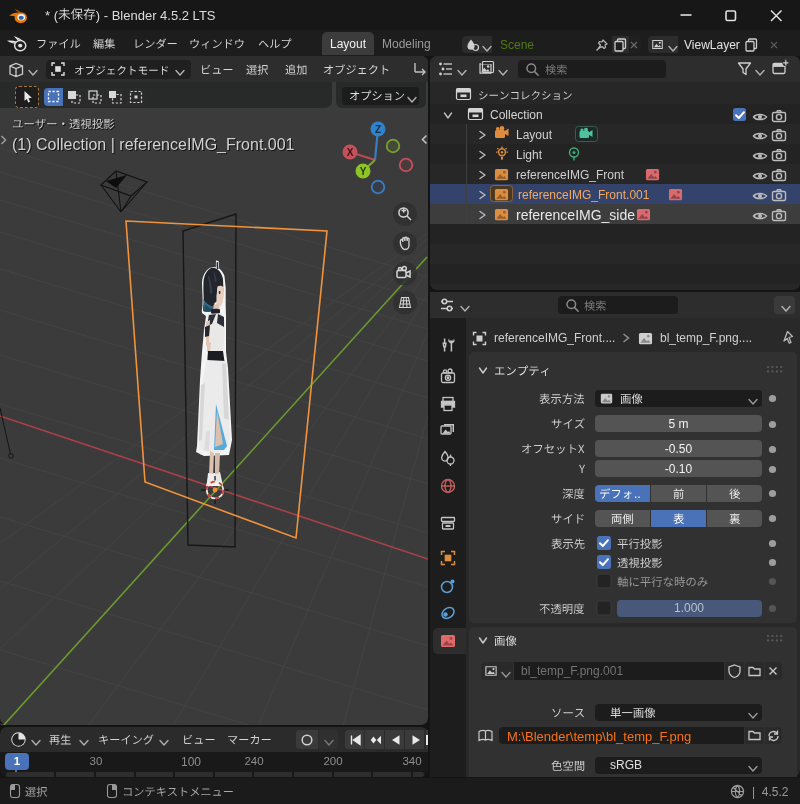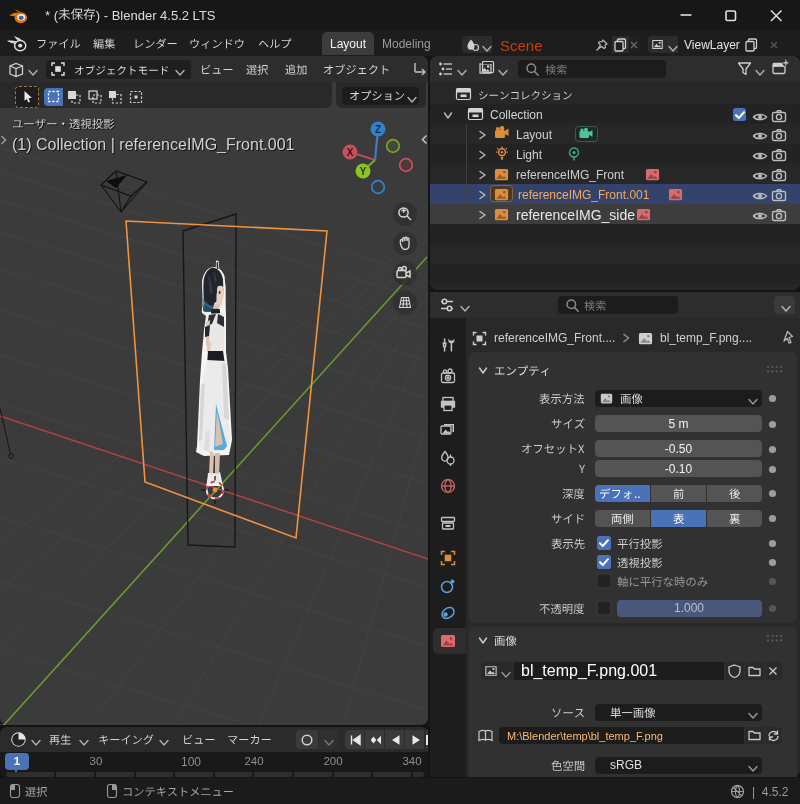--- a/index.html
+++ b/index.html
@@ -160,21 +160,21 @@
     <div style="position:absolute;left:382px;top:43.5px;transform:translateY(-50%);font-size:12px;color:#9b9b9b;white-space:nowrap;line-height:1">Modeling</div>
     <div style="position:absolute;left:462px;top:36px;width:179px;height:17px;background:#1d1d1d;border-radius:4px"></div>
     <div style="position:absolute;left:462px;top:36px;width:30px;height:17px;background:#2c2c2c;border-radius:4px 0 0 4px"></div>
     <svg style="position:absolute;left:466px;top:38px;overflow:visible" width="13" height="13" viewBox="0 0 13 13">
       <path d="M5 1.5 C7.5 4.5 8.5 6.5 8.5 8.2 A3.5 3.5 0 1 1 1.5 8.2 C1.5 6.5 2.5 4.5 5 1.5 Z" fill="#cfcfcf"></path>
       <circle cx="9.5" cy="9.5" r="3" fill="none" stroke="#cfcfcf" stroke-width="1.2"></circle>
     </svg>
     <svg style="position:absolute;left:481px;top:41px;overflow:visible" width="9" height="9" viewBox="0 0 9 9">
       <path d="M2 5.5 L6 10 L10 5.5" fill="none" stroke="#b0b0b0" stroke-width="1.4" stroke-linecap="round" stroke-linejoin="round"></path>
     </svg>
-    <div style="position:absolute;left:500px;top:44.5px;transform:translateY(-50%);font-size:15px;color:#c2410c;white-space:nowrap;line-height:1">Scene</div>
+    <div style="position:absolute;left:500px;top:44.5px;transform:translateY(-50%);font-size:12px;color:#4d7c0f;white-space:nowrap;line-height:1">Scene</div>
     <svg style="position:absolute;left:595px;top:38px;overflow:visible" width="14" height="14" viewBox="0 0 14 14">
       <path d="M8 2 L12 6 L10 7 L10.5 9.5 L9 10.5 L7 8.5 L4.5 10 L4 9.5 L5.5 7 L3.5 5 L4.5 3.5 L7 4 Z" fill="none" stroke="#b8b8b8" stroke-width="1.2" stroke-linejoin="round"></path>
       <path d="M1.5 12.5 L5.5 8.5" stroke="#b8b8b8" stroke-width="1.2"></path>
     </svg>
     <div style="position:absolute;left:612px;top:36px;width:17px;height:17px;background:#2c2c2c"></div>
     <svg style="position:absolute;left:614px;top:38px;overflow:visible" width="13" height="13" viewBox="0 0 13 13">
       <rect x="3.5" y="1" width="8" height="9.5" rx="1" fill="none" stroke="#cfcfcf" stroke-width="1.3"></rect>
       <rect x="1" y="3.5" width="8" height="9.5" rx="1" fill="#202020" stroke="#cfcfcf" stroke-width="1.3"></rect>
     </svg>
     <div style="position:absolute;left:630px;top:36px;width:11px;height:17px;background:#202020;border-radius:0 4px 4px 0"></div>
@@ -1109,21 +1109,21 @@
       <g transform="scale(0.875)" fill="#c8c8c8">
         <path d="M1.5 2.5 h13 v11 h-13 Z M2.8 3.8 v8.4 h10.4 v-8.4 Z"></path>
         <path d="M3.5 11.5 L6.8 7.2 L9.2 10 L10.6 8.6 L12.5 11.5 Z"></path>
         <circle cx="10.8" cy="5.8" r="1.3"></circle>
       </g>
     </svg>
     <svg style="position:absolute;left:500px;top:667px;overflow:visible" width="8" height="8" viewBox="0 0 8 8">
       <path d="M2 5.5 L6 10 L10 5.5" fill="none" stroke="#999" stroke-width="1.3" stroke-linecap="round" stroke-linejoin="round"></path>
     </svg>
     <div style="position:absolute;left:514px;top:662px;width:210px;height:18px;background:#1c1c1c"></div>
-    <div style="position:absolute;left:521px;top:671px;transform:translateY(-50%);font-size:16px;color:#ffffff;white-space:nowrap;line-height:1">bl_temp_F.png.001</div>
+    <div style="position:absolute;left:521px;top:671px;transform:translateY(-50%);font-size:12px;color:#737373;white-space:nowrap;line-height:1">bl_temp_F.png.001</div>
     <div style="position:absolute;left:725px;top:662px;width:19px;height:18px;background:#2a2a2a"></div>
     <svg style="position:absolute;left:728px;top:664px;overflow:visible" width="13" height="14" viewBox="0 0 13 14">
       <path d="M6.5 1 L12 3 V7 C12 10.5 9.5 12.5 6.5 13.5 C3.5 12.5 1 10.5 1 7 V3 Z" fill="none" stroke="#c8c8c8" stroke-width="1.3"></path>
     </svg>
     <div style="position:absolute;left:745px;top:662px;width:19px;height:18px;background:#2a2a2a"></div>
     <svg style="position:absolute;left:748px;top:665px;overflow:visible" width="13" height="12" viewBox="0 0 13 12">
       <path d="M1 2.5 H5 L6.5 4 H12 V10.5 H1 Z" fill="none" stroke="#c8c8c8" stroke-width="1.3"></path>
     </svg>
     <div style="position:absolute;left:765px;top:662px;width:17px;height:18px;background:#2a2a2a;border-radius:0 4px 4px 0"></div>
     <svg style="position:absolute;left:768px;top:666px;overflow:visible" width="10" height="10" viewBox="0 0 10 10">
@@ -1141,21 +1141,21 @@
       <use href="#u753b" x="2000"></use>
       <use href="#u50cf" x="3000"></use>
     </svg>
     <svg style="position:absolute;left:747px;top:708px;overflow:visible" width="9" height="9" viewBox="0 0 9 9">
       <path d="M2 5.5 L6 10 L10 5.5" fill="none" stroke="#999" stroke-width="1.4" stroke-linecap="round" stroke-linejoin="round"></path>
     </svg>
     <svg style="position:absolute;left:477px;top:729px;overflow:visible" width="17" height="14" viewBox="0 0 17 14">
       <path d="M2 2.5 C5 1 8 1 8.5 2.5 V11.5 C8 10 5 10 2 11.5 Z M8.5 2.5 C9 1 12 1 15 2.5 V11.5 C12 10 9 10 8.5 11.5 Z" fill="none" stroke="#c8c8c8" stroke-width="1.2"></path>
     </svg>
     <div style="position:absolute;left:499px;top:727px;width:245px;height:17px;background:#1c1c1c;border-radius:4px 0 0 4px"></div>
-    <div style="position:absolute;left:507px;top:735.5px;transform:translateY(-50%);font-size:11px;color:#fdba74;white-space:nowrap;line-height:1">M:\Blender\temp\bl_temp_F.png</div>
+    <div style="position:absolute;left:507px;top:735.5px;transform:translateY(-50%);font-size:13px;color:#f97316;white-space:nowrap;line-height:1">M:\Blender\temp\bl_temp_F.png</div>
     <div style="position:absolute;left:745px;top:727px;width:19px;height:17px;background:#2a2a2a"></div>
     <svg style="position:absolute;left:748px;top:729px;overflow:visible" width="13" height="12" viewBox="0 0 13 12">
       <path d="M1 2.5 H5 L6.5 4 H12 V10.5 H1 Z" fill="none" stroke="#c8c8c8" stroke-width="1.3"></path>
     </svg>
     <div style="position:absolute;left:765px;top:727px;width:17px;height:17px;background:#2a2a2a;border-radius:0 4px 4px 0"></div>
     <svg style="position:absolute;left:767px;top:729px;overflow:visible" width="13" height="13" viewBox="0 0 13 13">
       <path d="M2 7 A4.5 4.5 0 0 1 10.5 5 M11 7 A4.5 4.5 0 0 1 2.5 9" fill="none" stroke="#c8c8c8" stroke-width="1.3"></path>
       <path d="M10.5 1.5 V5 H7 M2.5 11.5 V8 H6" fill="none" stroke="#c8c8c8" stroke-width="1.3"></path>
     </svg>
     <svg style="position:absolute;left:550.8px;top:759.7px;overflow:visible" width="34.2" height="11.4" viewBox="0 0 3000 1000" fill="#cfcfcf">

